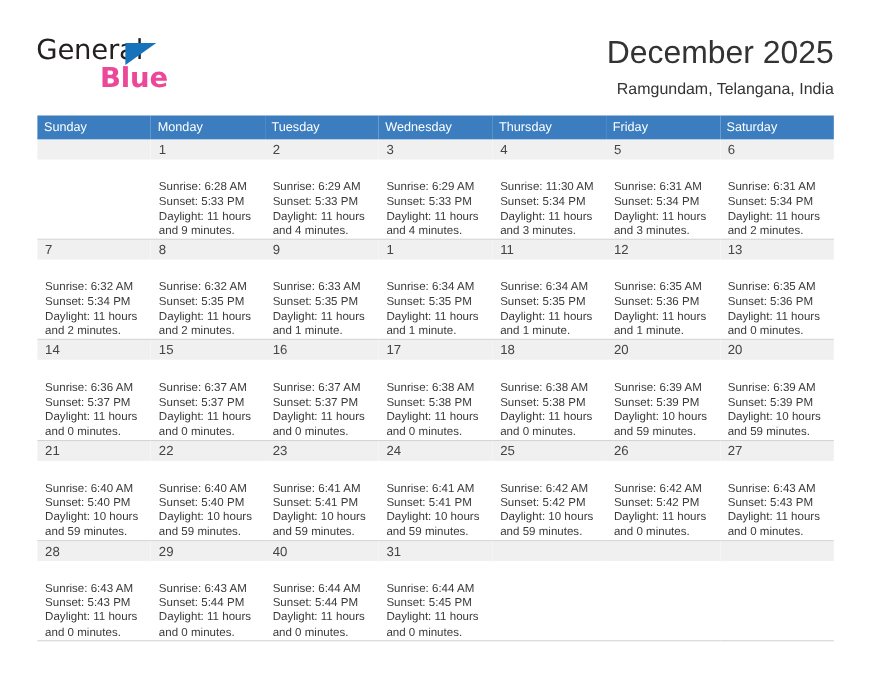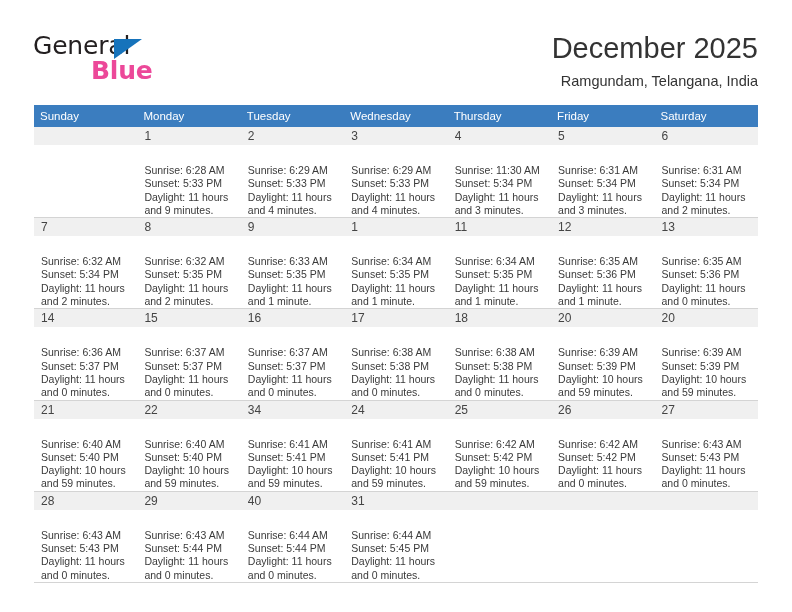--- a/index.html
+++ b/index.html
@@ -385,21 +385,21 @@
           <td class="has-day">
             <span class="daynum">22</span>
             <div class="details">
               <div>Sunrise: 6:40 AM</div>
               <div>Sunset: 5:40 PM</div>
               <div>Daylight: 10 hours</div>
               <div>and 59 minutes.</div>
             </div>
           </td>
           <td class="has-day">
-            <span class="daynum">34</span>
+            <span class="daynum">23</span>
             <div class="details">
               <div>Sunrise: 6:41 AM</div>
               <div>Sunset: 5:41 PM</div>
               <div>Daylight: 10 hours</div>
               <div>and 59 minutes.</div>
             </div>
           </td>
           <td class="has-day">
             <span class="daynum">24</span>
             <div class="details">

